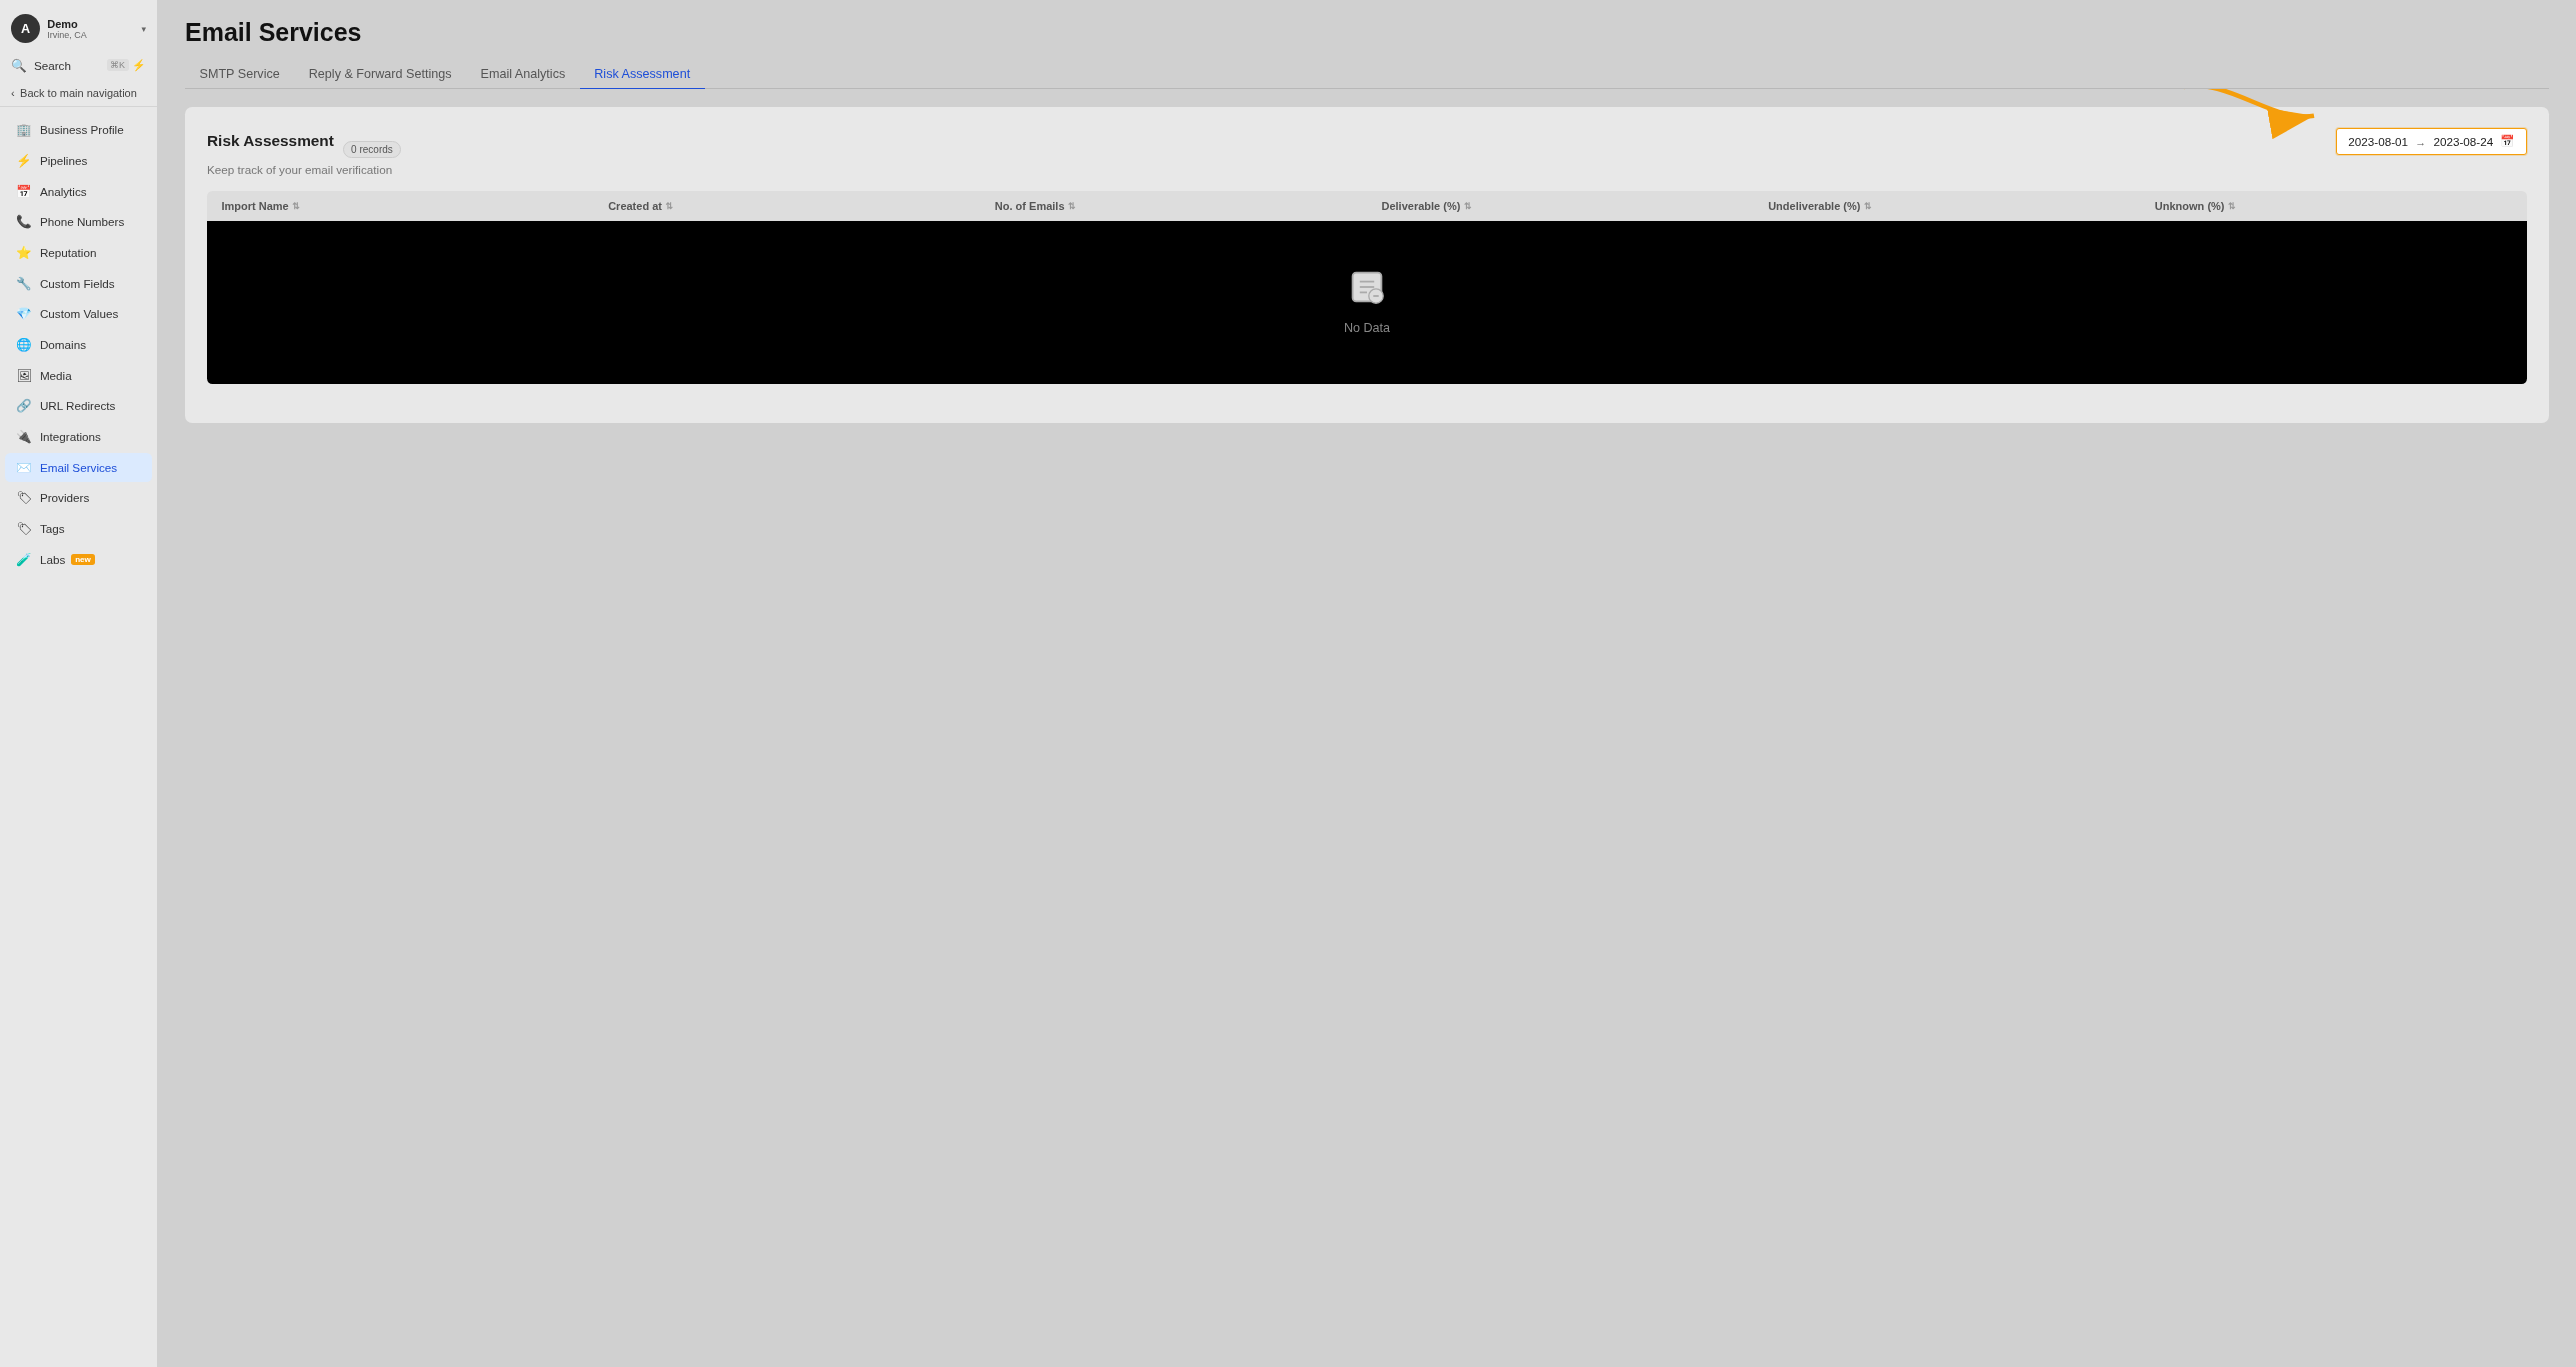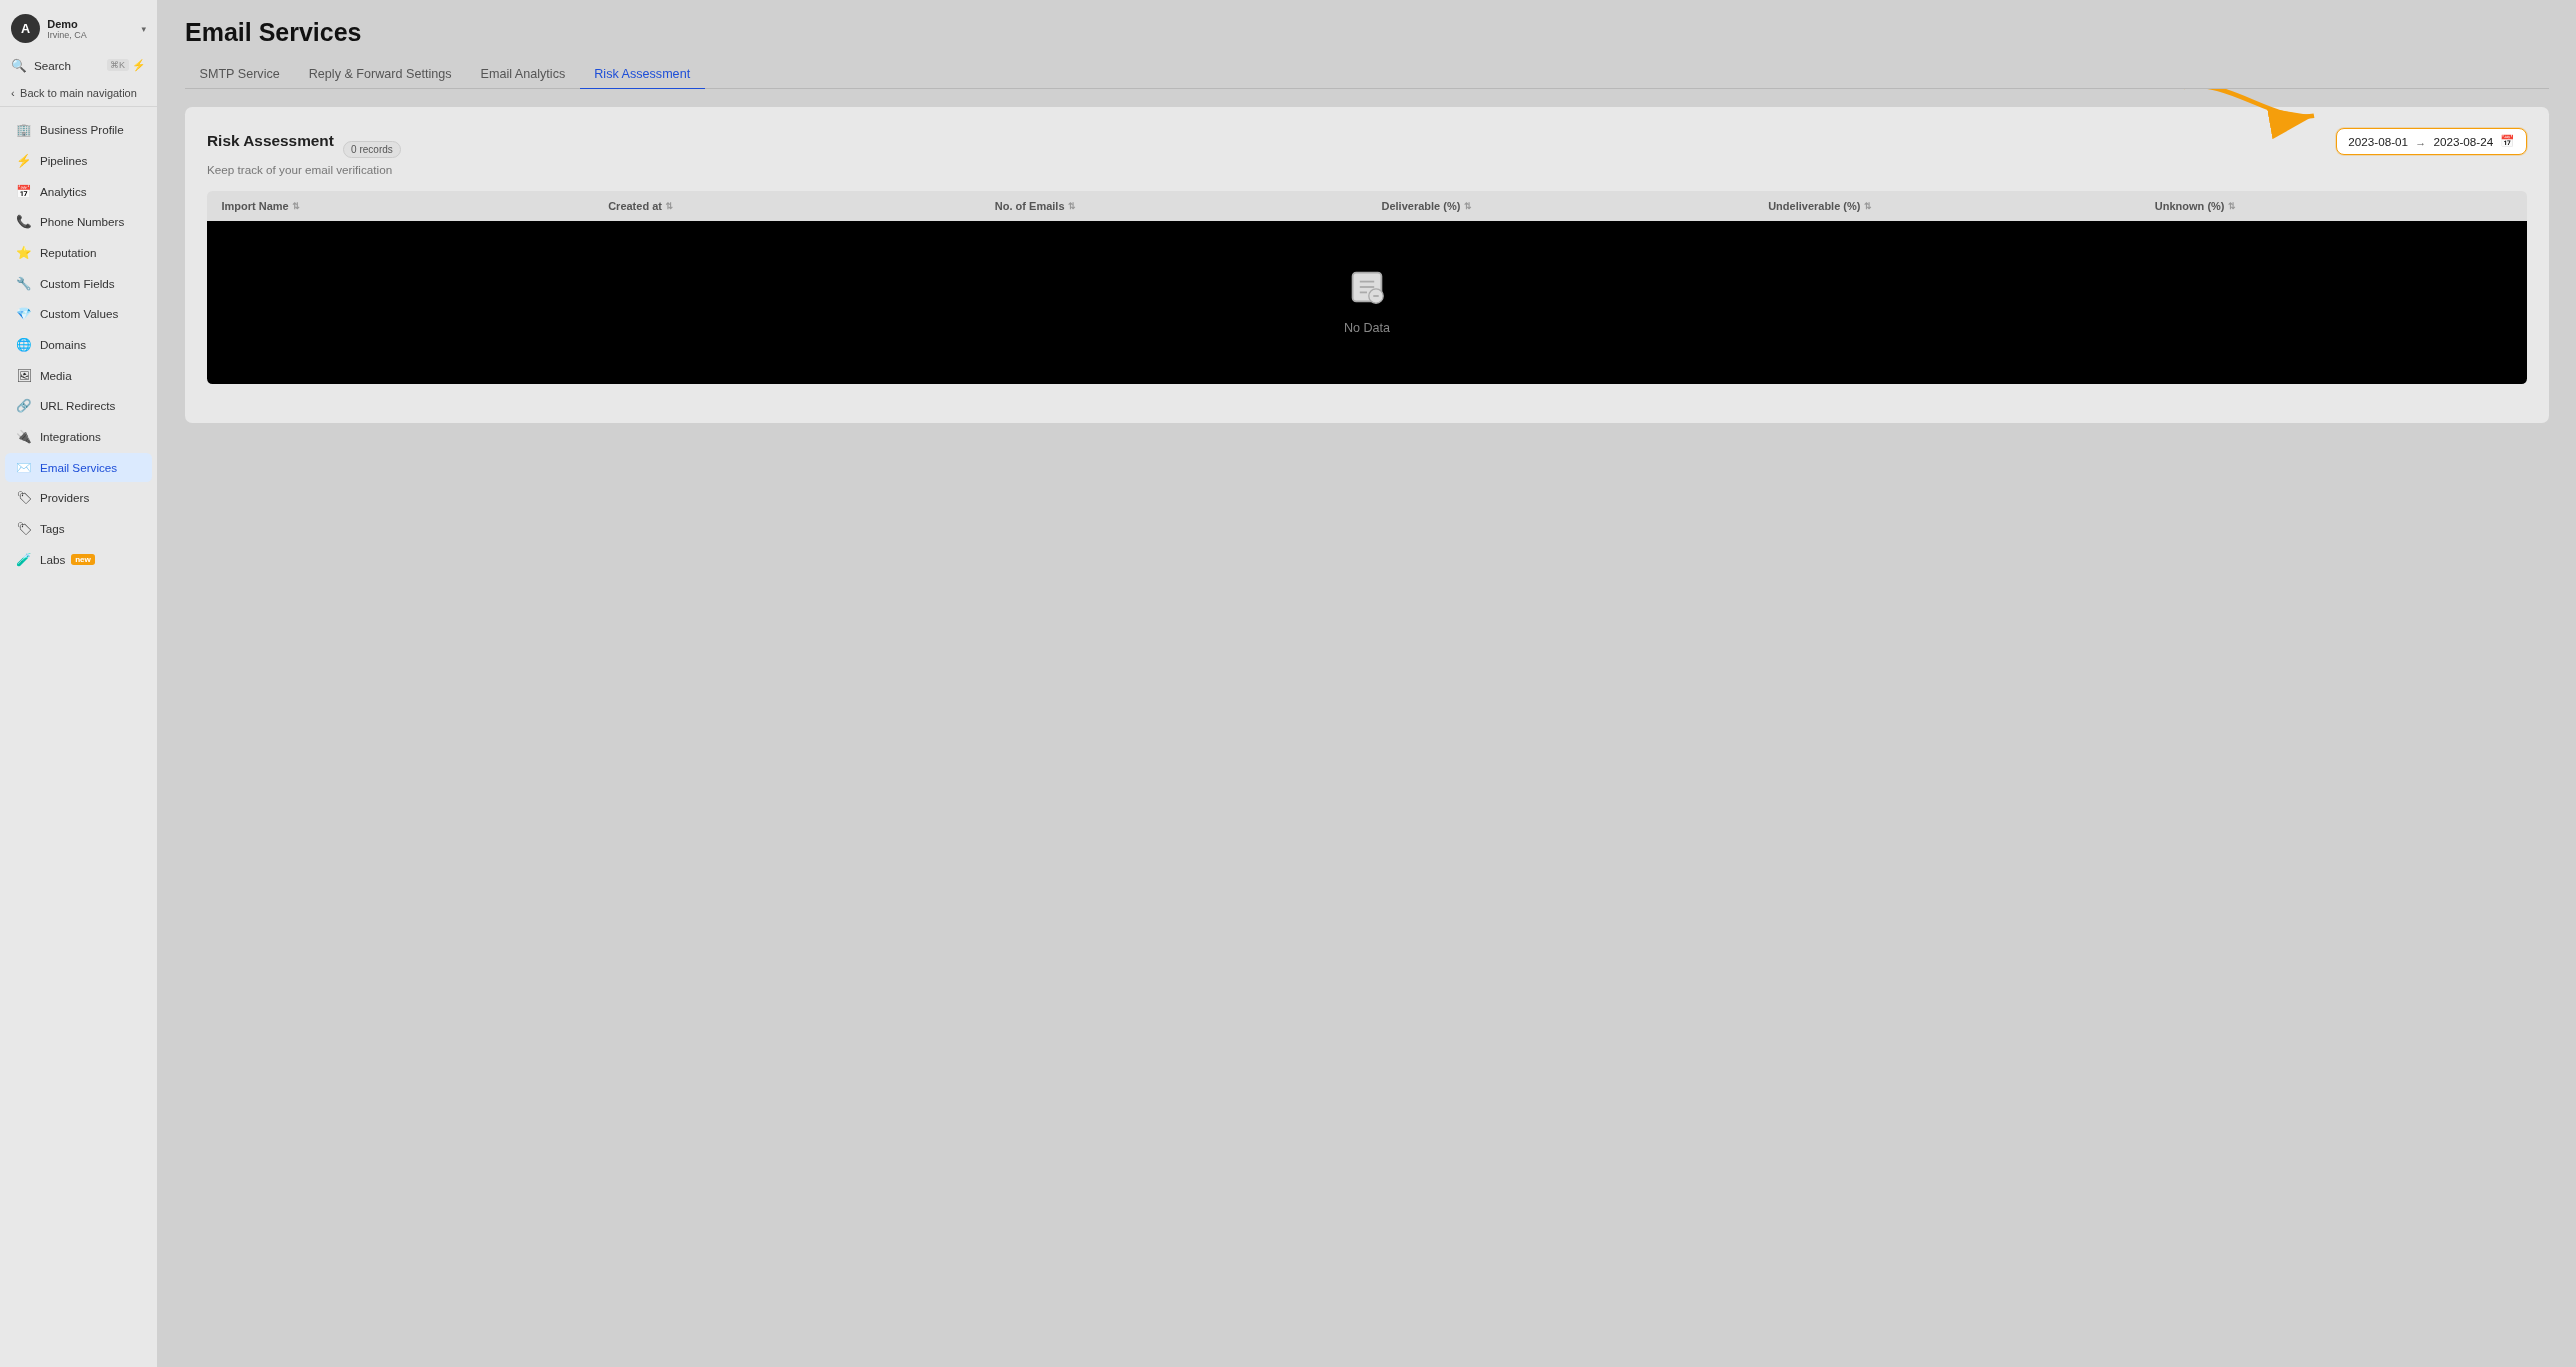--- a/index.html
+++ b/index.html
@@ -256,21 +256,21 @@
       font-size: 11.7px;
       color: #777;
       margin-bottom: 14.5px;
     }
 
     .date-range-box {
       display: flex;
       align-items: flex-end;
       background: #fff;
       border: 1.8px solid #f59e0b;
-      border-radius: 8px;
+      border-radius: 3px;
       padding: 5.4px 11px;
       gap: 7.2px;
       font-size: 11.7px;
       cursor: pointer;
       box-shadow: 0 0 0 0.9px #f59e0b40;
     }
 
     .date-value {
       color: #222;
       font-size: 11.7px;

